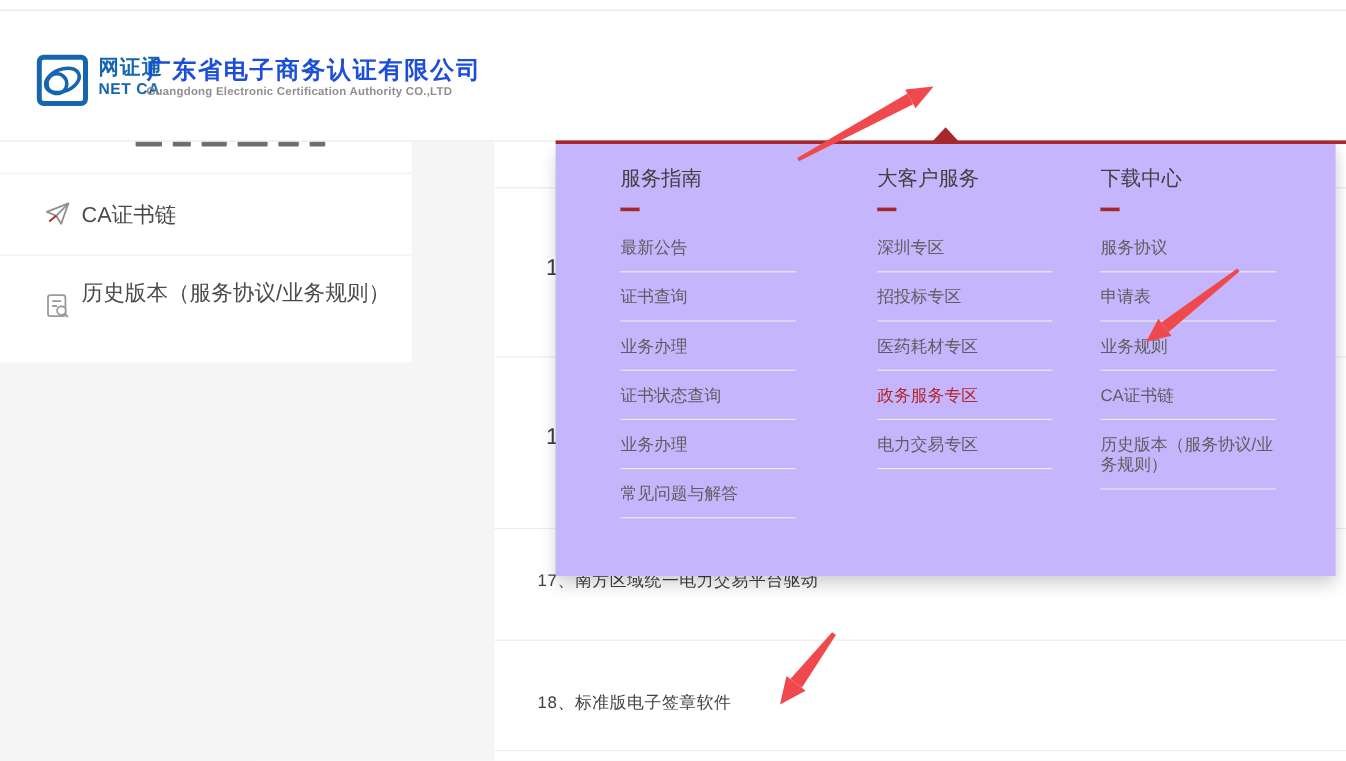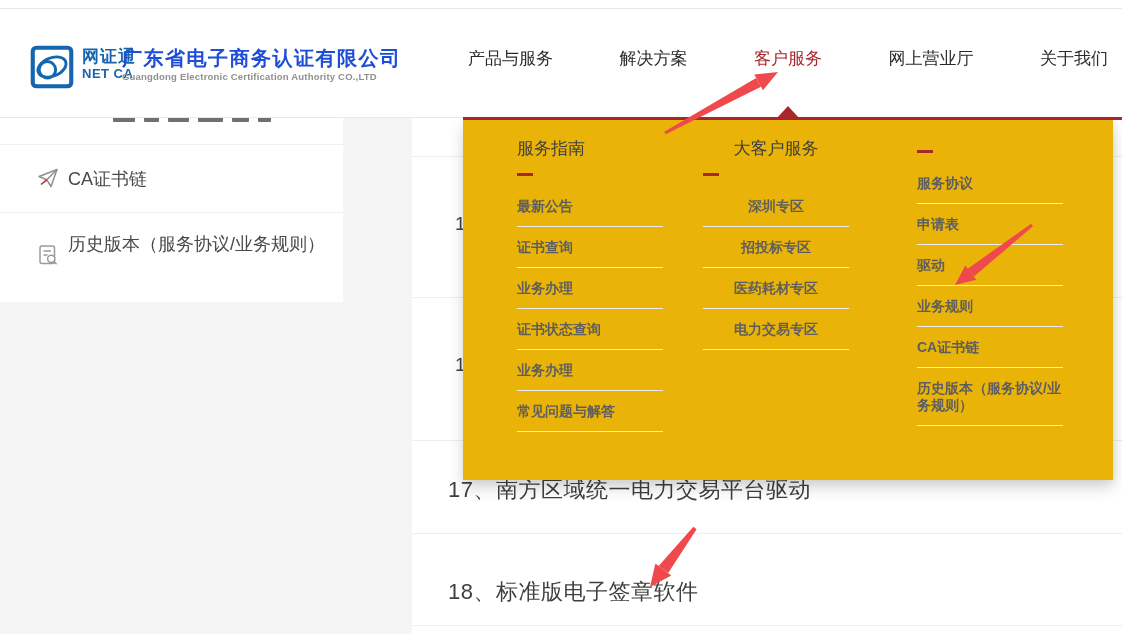--- a/index.html
+++ b/index.html
@@ -14,46 +14,46 @@
   .logo-net{position:absolute;left:82px;top:66px;font-size:13px;font-weight:bold;color:#1566ae;letter-spacing:.5px;}
   .company-cn{position:absolute;left:122px;top:45px;font-size:20px;font-weight:bold;color:#1d4ed8;letter-spacing:1.5px;}
   .company-en{position:absolute;left:122px;top:71px;font-size:9.5px;font-weight:600;color:#8f8f8f;letter-spacing:.2px;}
   .nav{position:absolute;left:468px;top:0;width:640px;height:116px;display:flex;align-items:center;justify-content:space-between;}
   .nav-item{font-size:17px;color:#2b2b2b;cursor:pointer;white-space:nowrap;}
   .nav-item.active{color:#a8272d;}
 
   
   .tri{position:absolute;left:777px;top:106px;width:0;height:0;border-left:11px solid transparent;border-right:11px solid transparent;border-bottom:12px solid #a8272d;z-index:6;}
   .panel-line{position:absolute;left:463px;top:117px;width:659px;height:3px;background:#a8272d;z-index:6;}
-  .panel{position:absolute;left:463px;top:120px;width:650px;height:360px;background:#eab308;z-index:5;box-shadow:0 8px 14px rgba(0,0,0,.16),2px 2px 8px rgba(0,0,0,.06);}
+  .panel{position:absolute;left:463px;top:120px;width:650px;height:360px;background:#c4b5fd;z-index:5;box-shadow:0 8px 14px rgba(0,0,0,.16),2px 2px 8px rgba(0,0,0,.06);}
   .col{position:absolute;top:17px;width:146px;}
-  .col.c0{left:54px;} .col.c1{left:240px;text-align:center;} .col.c2{left:454px;}
+  .col.c0{left:54px;} .col.c1{left:268px;} .col.c2{left:454px;}
   .col-title{font-size:17px;color:#404040;}
   .col-bar{width:16px;height:3px;background:#a8272d;margin:13px 0 10px 0;}
   .col ul{list-style:none;margin:0;padding:0;}
-  .col li{font-size:14px;color:#5e5e5e;padding:12px 0 11px 0;border-bottom:1px solid #ececec;line-height:17px;cursor:pointer;font-weight:bold;}
+  .col li{font-size:14px;color:#5e5e5e;padding:12px 0 11px 0;border-bottom:1px solid #ececec;line-height:17px;cursor:pointer;}
   .col li.hl{color:#b2282e;}
 
   
   .sidebar{position:absolute;left:0;top:117px;width:343px;height:185px;background:#fff;z-index:1;}
   .s-row0{position:relative;height:27px;border-bottom:1px solid #efefef;overflow:hidden;}
   .s-bars{position:absolute;left:113px;top:0;height:5px;display:flex;gap:9px;}
   .s-bars i{display:block;height:5px;background:#6f6f6f;border-radius:1px;}
   .s-row{position:relative;border-bottom:1px solid #efefef;}
   .s-row.r1{height:67px;} .s-row.r2{height:91px;border-bottom:none;}
   .s-icon{position:absolute;left:36px;width:24px;height:24px;}
   .r1 .s-icon{top:21px;} .r2 .s-icon{top:30px;}
   .s-label{position:absolute;left:68px;font-size:18px;color:#4a4a4a;}
   .r1 .s-label{top:22px;} .r2 .s-label{top:17px;width:264px;line-height:28px;}
 
   
   .main{position:absolute;left:412px;top:117px;width:710px;height:517px;background:#fff;}
   .m-div{position:absolute;left:0;width:710px;height:1px;background:#ededed;}
   .m-num{position:absolute;left:43px;font-size:19px;color:#3f3f3f;}
-  .m-row{position:absolute;left:36px;font-size:22px;color:#3f3f3f;letter-spacing:.5px;cursor:pointer;white-space:nowrap;}
+  .m-row{position:absolute;left:36px;font-size:14px;color:#3f3f3f;letter-spacing:.5px;cursor:pointer;white-space:nowrap;}
 
   
   .arrows{position:absolute;left:0;top:0;width:1122px;height:634px;z-index:20;pointer-events:none;}
 </style>
 </head>
 <body>
 
 <div id="stage">
 
   <div class="header">
@@ -62,27 +62,20 @@
     <svg class="logo-icon" viewBox="0 0 48 48">
       <rect x="3" y="3" width="42" height="42" rx="4" fill="none" stroke="#1566ae" stroke-width="4.5"></rect>
       <ellipse cx="24" cy="24" rx="16" ry="10" fill="none" stroke="#1566ae" stroke-width="3.2" transform="rotate(-22 24 24)"></ellipse>
       <circle cx="19" cy="27" r="9" fill="none" stroke="#1566ae" stroke-width="3.2"></circle>
     </svg>
     <div class="logo-cn">网证通</div>
     <div class="logo-net">NET CA</div>
     <div class="company-cn">广东省电子商务认证有限公司</div>
     <div class="company-en">Guangdong Electronic Certification Authority CO.,LTD</div>
 
-    <div class="nav">
-      <div class="nav-item">产品与服务</div>
-      <div class="nav-item">解决方案</div>
-      <div class="nav-item active">客户服务</div>
-      <div class="nav-item">网上营业厅</div>
-      <div class="nav-item">关于我们</div>
-    </div>
   </div>
 
   <div class="sidebar">
     <div class="s-row0">
       <div class="s-bars">
         <i style="width:22px"></i>
           <i style="width:15px"></i>
           <i style="width:21px"></i>
           <i style="width:25px"></i>
           <i style="width:17px"></i>
@@ -138,30 +131,31 @@
       </ul>
     </div>
 
     <div class="col c1">
       <div class="col-title">大客户服务</div>
       <div class="col-bar"></div>
       <ul>
         <li>深圳专区</li>
         <li>招投标专区</li>
         <li>医药耗材专区</li>
+        <li class="hl">政务服务专区</li>
         <li>电力交易专区</li>
       </ul>
     </div>
 
     <div class="col c2">
+      <div class="col-title">下载中心</div>
       <div class="col-bar"></div>
       <ul>
         <li>服务协议</li>
         <li>申请表</li>
-        <li>驱动</li>
         <li>业务规则</li>
         <li>CA证书链</li>
         <li>历史版本（服务协议/业务规则）</li>
       </ul>
     </div>
   </div>
 
   <svg class="arrows" viewBox="0 0 1122 634">
     <g fill="#f0494d">
       <polygon points="664.3,131.7 756.2,78.0 761.0,86.8 665.7,134.3"></polygon>

